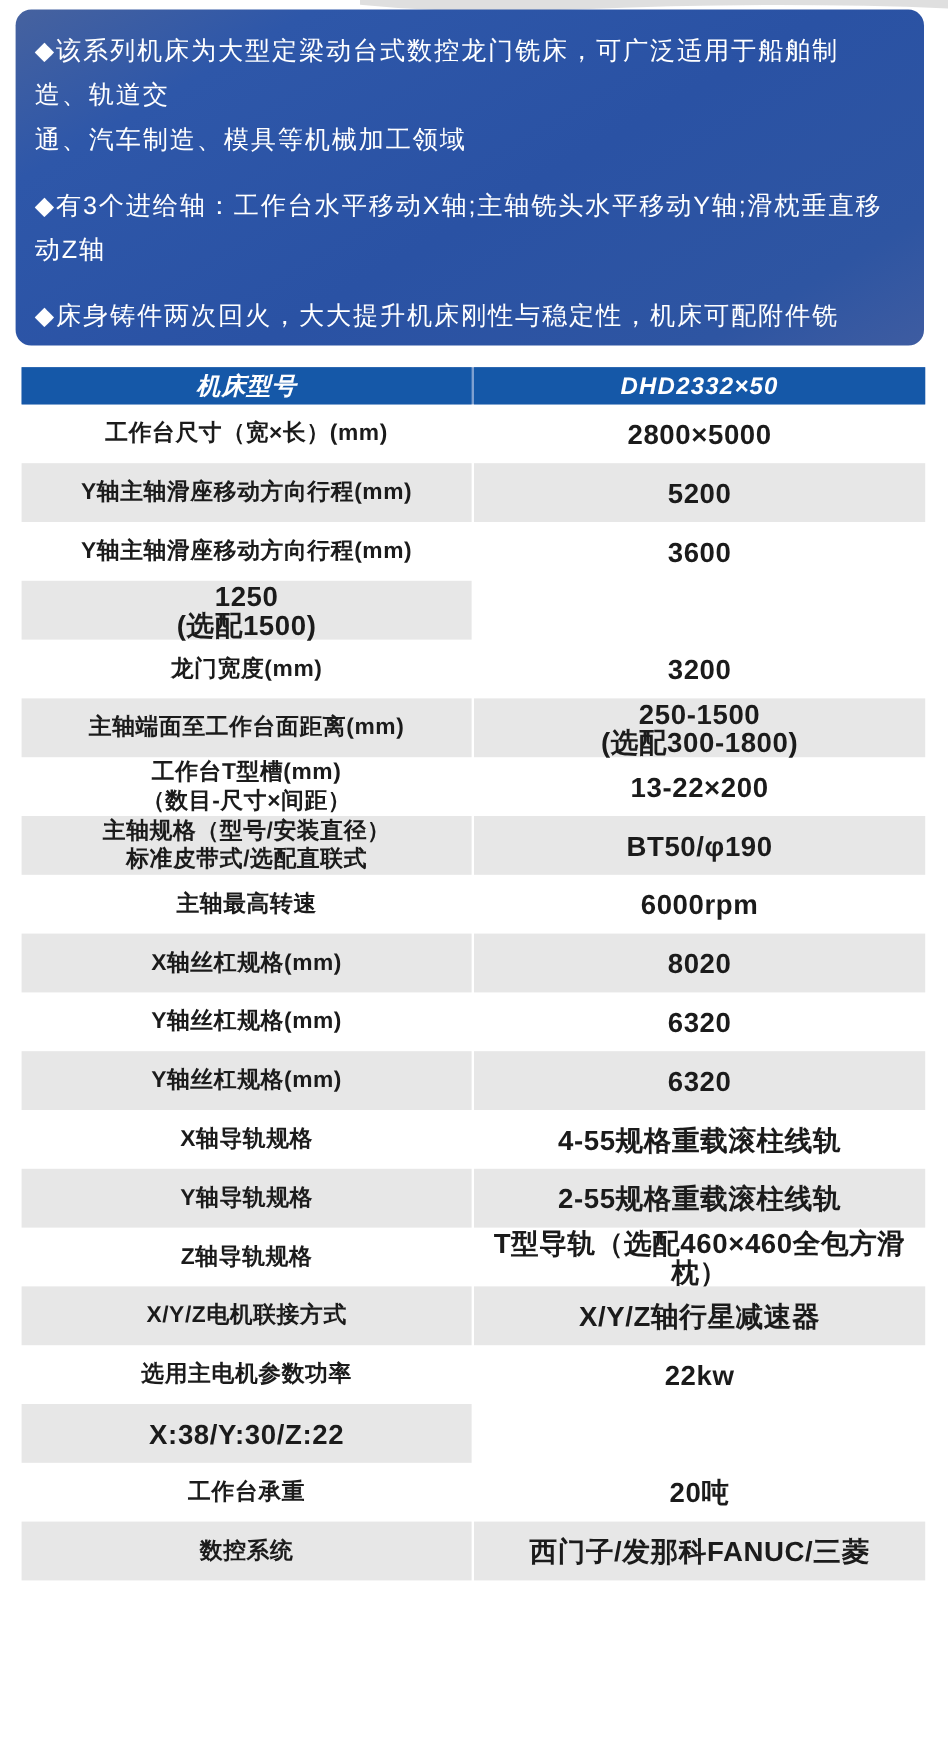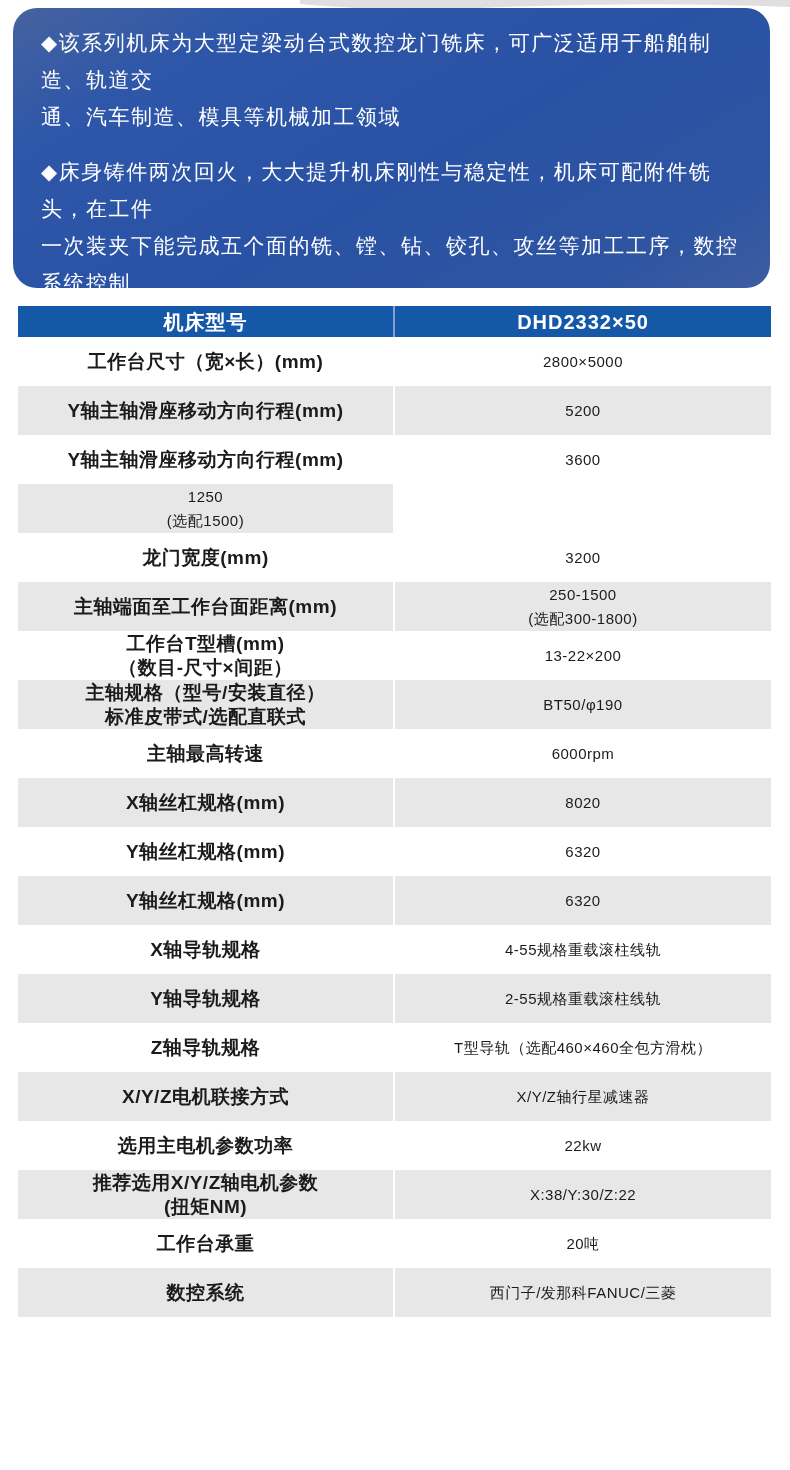--- a/index.html
+++ b/index.html
@@ -6,58 +6,59 @@
   html,body { width:790px; height:1470px; background:#ffffff; overflow:hidden;
     font-family:"Liberation Sans","DejaVu Sans",sans-serif; }
   .page { position:relative; width:790px; height:1470px; background:#ffffff; }
 
   
   .top-wave { position:absolute; top:0; left:0; width:790px; height:14px; pointer-events:none; }
 
   
   .intro-card {
     position:absolute; left:13px; top:8px; width:757px; height:280px;
-    border-radius:24px;
+    border-radius:13px;
     background:linear-gradient(150deg,#46629f 0%,#2e57a9 20%,#2a52a4 55%,#2e55a2 85%,#3e5ca1 100%);
-    color:#ffffff; padding:16px 28px 0 28px;
+    color:#ffffff; padding:16px 28px 0 16px;
   }
   .intro-card p {
     font-size:21px; line-height:37px; letter-spacing:1.5px; font-weight:400;
     white-space:pre-line; margin-bottom:18px;
   }
 
   
   .spec-table { position:absolute; left:18px; top:306px; width:753px; }
   .grid-row { display:grid; grid-template-columns:375px 376px; column-gap:2px; }
-  .thead { background:#7fa0d0; height:31px; }
+  .thead { background:#7fa0d0; height:31px;font-style:italic; }
   .thead .cell {
     background:#1558a8; color:#ffffff; font-weight:700; font-size:20px;
     letter-spacing:1px; display:flex; align-items:center; justify-content:center;
   }
   .tbody .grid-row { height:49px; }
   .cell {
     display:flex; align-items:center; justify-content:center; text-align:center;
     white-space:pre-line; color:#1b1b1b; line-height:24px; background:transparent;
   }
   .cell.label { font-weight:700; font-size:19px; letter-spacing:0.5px; }
-  .cell.value { font-weight:400; font-size:15px; letter-spacing:0.5px; }
+  .cell.value { font-weight:700; font-size:23px; letter-spacing:0.5px; }
   .tbody .grid-row:nth-child(even) .cell { background:#e7e7e7; }
 </style>
 </head>
 <body>
 
 <div class="page">
 
   <svg class="top-wave" viewBox="0 0 790 14" xmlns="http://www.w3.org/2000/svg" aria-hidden="true">
     <path d="M300,0 L790,0 L790,7 Q640,1 480,8 Q380,12 300,4 Z" fill="#d9d9d9" opacity="0.85"></path>
   </svg>
 
   <section class="intro-card">
     <p>◆该系列机床为大型定梁动台式数控龙门铣床，可广泛适用于船舶制造、轨道交
 通、汽车制造、模具等机械加工领域</p>
+    <p>◆有3个进给轴：工作台水平移动X轴;主轴铣头水平移动Y轴;滑枕垂直移动Z轴</p>
     <p>◆床身铸件两次回火，大大提升机床刚性与稳定性，机床可配附件铣头，在工件
 一次装夹下能完成五个面的铣、镗、钻、铰孔、攻丝等加工工序，数控系统控制
 可实现三轴联动，实现轮廓铣削</p>
   </section>
 
   <section class="spec-table">
     <div class="grid-row thead">
       <div class="cell">机床型号</div>
       <div class="cell">DHD2332×50</div>
     </div>
@@ -144,22 +145,20 @@
       <div class="cell label">X/Y/Z电机联接方式</div>
       <div class="cell value">X/Y/Z轴行星减速器</div>
     </div>
 
     <div class="grid-row">
       <div class="cell label">选用主电机参数功率</div>
       <div class="cell value">22kw</div>
     </div>
 
     <div class="grid-row">
-      <div class="cell label">推荐选用X/Y/Z轴电机参数
-(扭矩NM)</div>
       <div class="cell value">X:38/Y:30/Z:22</div>
     </div>
 
     <div class="grid-row">
       <div class="cell label">工作台承重</div>
       <div class="cell value">20吨</div>
     </div>
 
     <div class="grid-row">
       <div class="cell label">数控系统</div>

